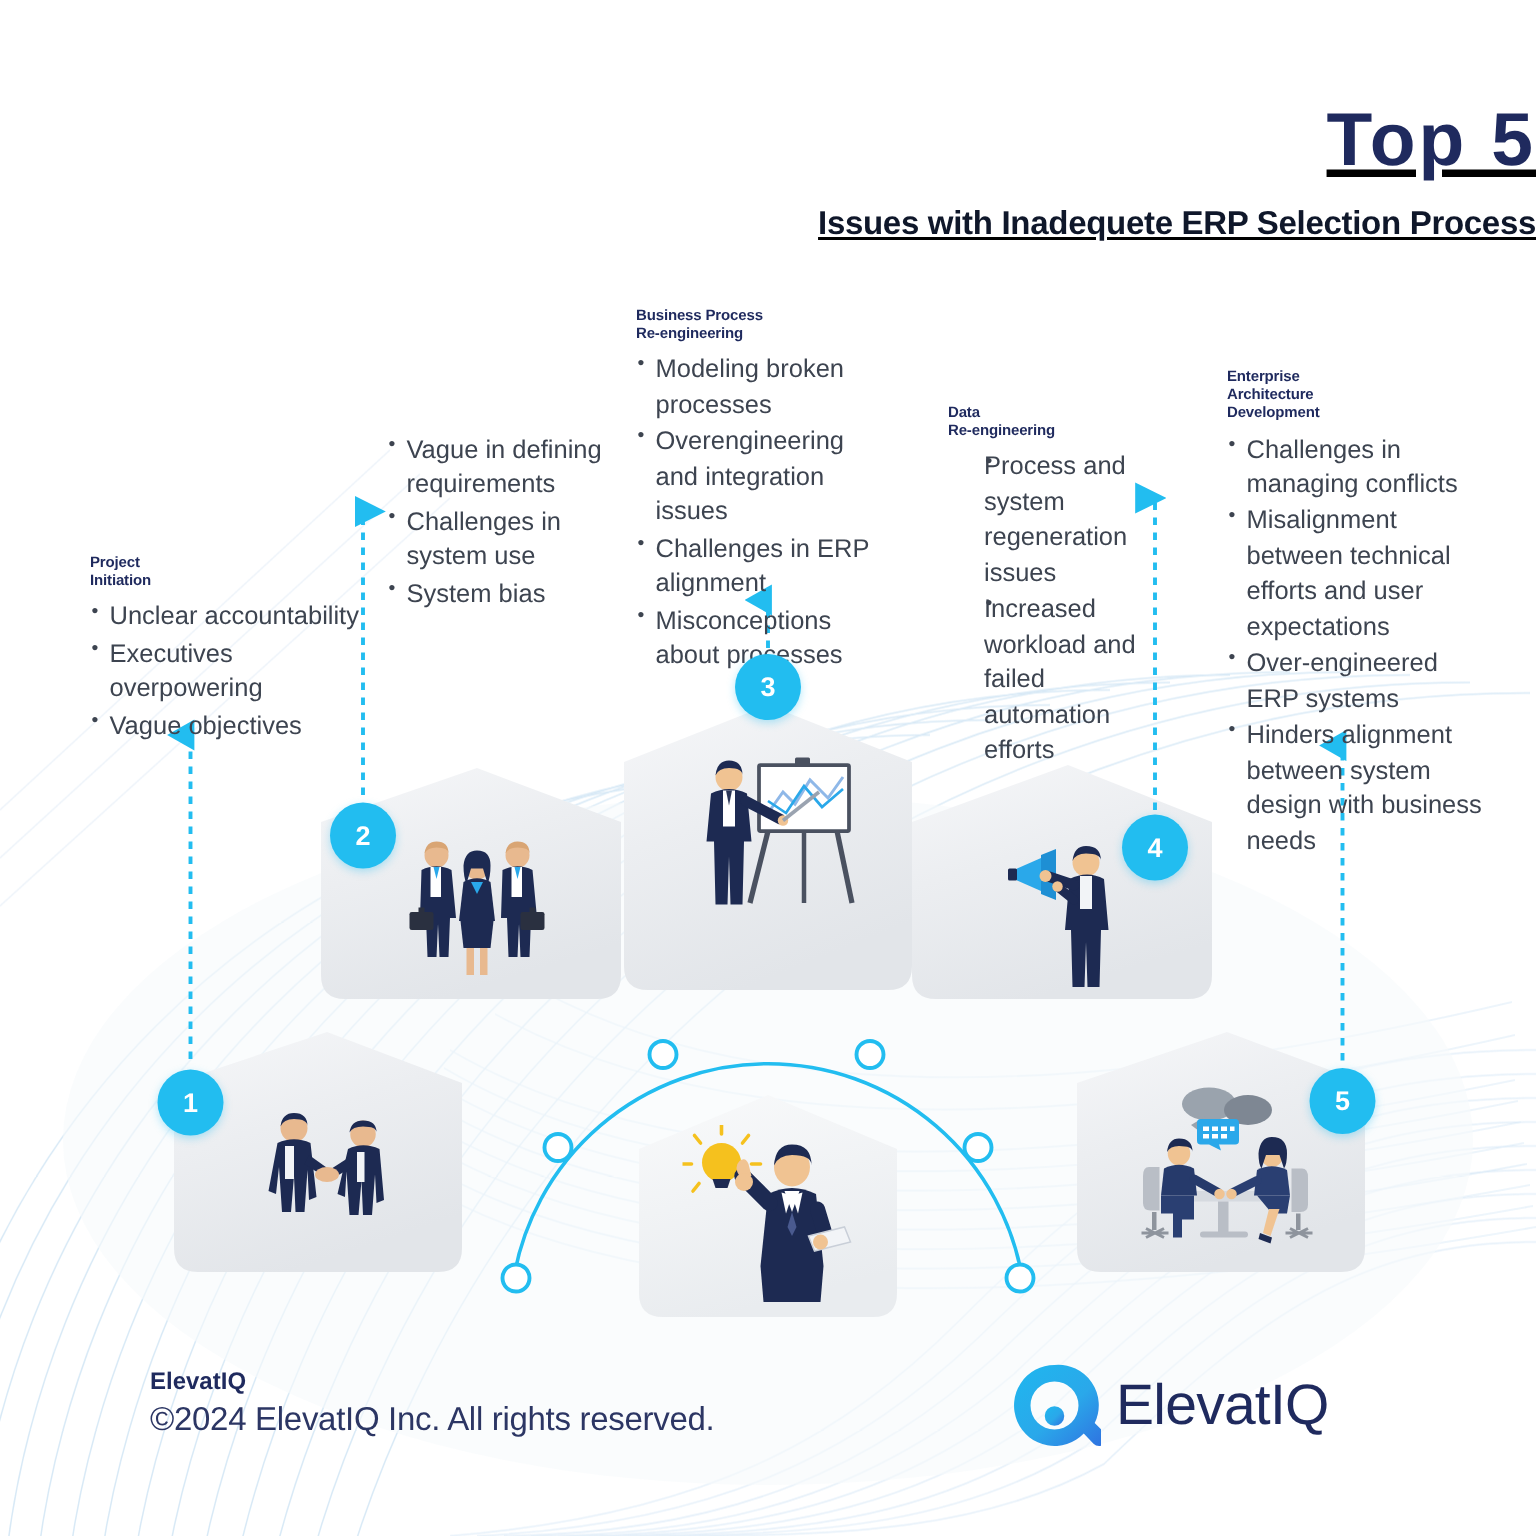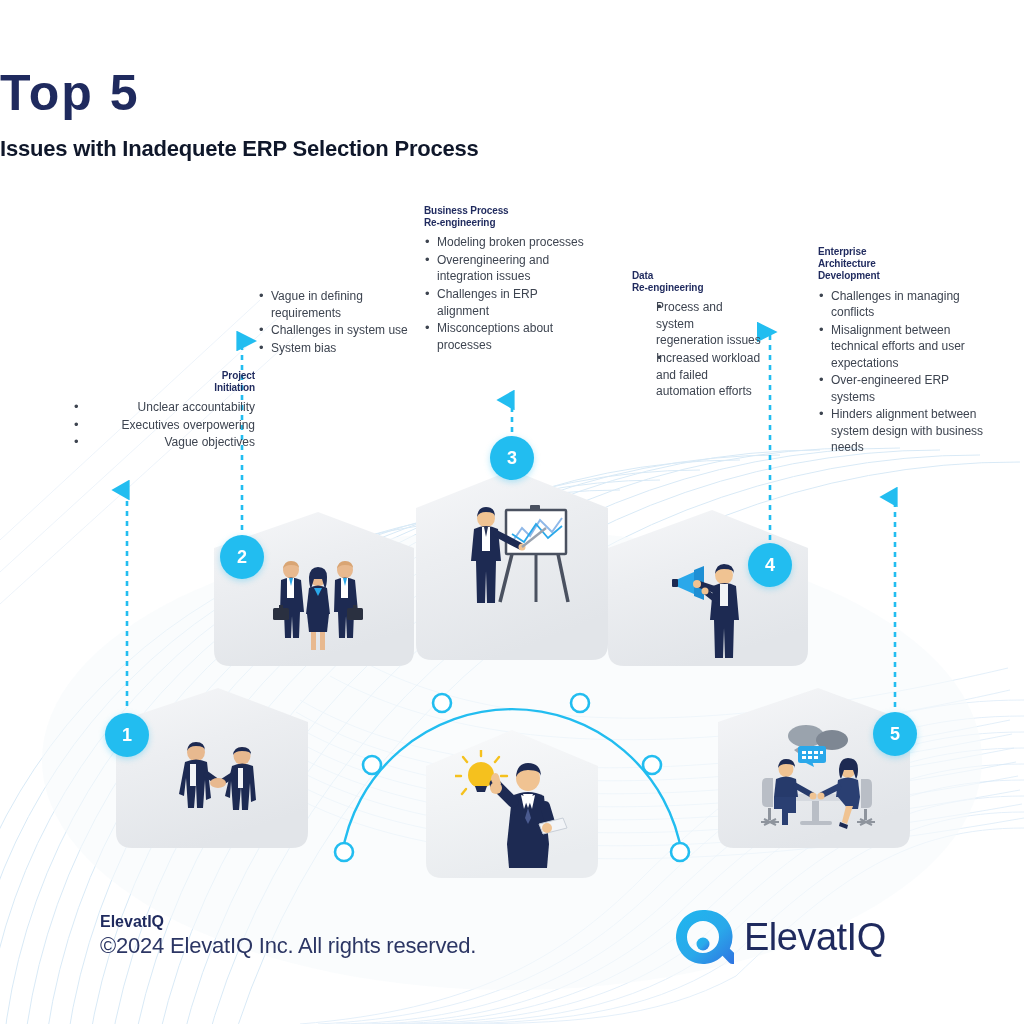--- a/index.html
+++ b/index.html
@@ -9,47 +9,47 @@
     background:#ffffff;
     position:relative;
     overflow:hidden;
   }
   #stage{ position:absolute; inset:0; width:1024px; height:1024px; }
 
   
   .bg-art{ position:absolute; inset:0; z-index:0; pointer-events:none; }
 
   
-  .header{ position:absolute; top:0; left:0; width:1024px; z-index:6; text-align:left; }
+  .header{ position:absolute; top:0; left:0; width:1024px; z-index:6; text-align:right;text-decoration:underline; }
   .title-main{
     font-size:50px; font-weight:bold; letter-spacing:2px;
     color:#1f2a5e; margin-top:68px; line-height:1;
   }
   .title-sub{
     font-size:22px; font-weight:bold; color:#0f172a;
     margin-top:20px; line-height:1; letter-spacing:-0.2px;
   }
 
   
   .block{ position:absolute; z-index:7; }
   .block h3{
     font-size:10px; font-weight:bold; color:#1f2a5e;
     line-height:1.22; margin-bottom:5px; letter-spacing:-0.1px;
   }
   .block ul{ list-style:none; }
   .block li{
-    font-size:12px; color:#3d4450; line-height:1.38;
+    font-size:17px; color:#3d4450; line-height:1.38;
     position:relative; padding-left:13px; margin-bottom:1px;
   }
   .block li::before{
     content:"•"; position:absolute; left:1px; top:-1px;
     color:#3d4450; font-size:13px;
   }
 
-  .b1{ left:73px;  top:370px;  width:182px;text-align:right; }
+  .b1{ left:60px;  top:370px;  width:182px; }
   .b2{ left:258px; top:288px;  width:160px; }
   .b3{ left:424px; top:205px;  width:160px; }
   .b4{ left:632px; top:270px;  width:132px; }
   .b5{ left:818px; top:246px;  width:178px; }
   .b4 ul li, .b4 h3{ padding-left:0; }
   .b4 ul{ margin-left:24px; }
   .b4 li{ padding-left:13px; }
 
   
   .connectors{ position:absolute; inset:0; z-index:5; pointer-events:none; }

